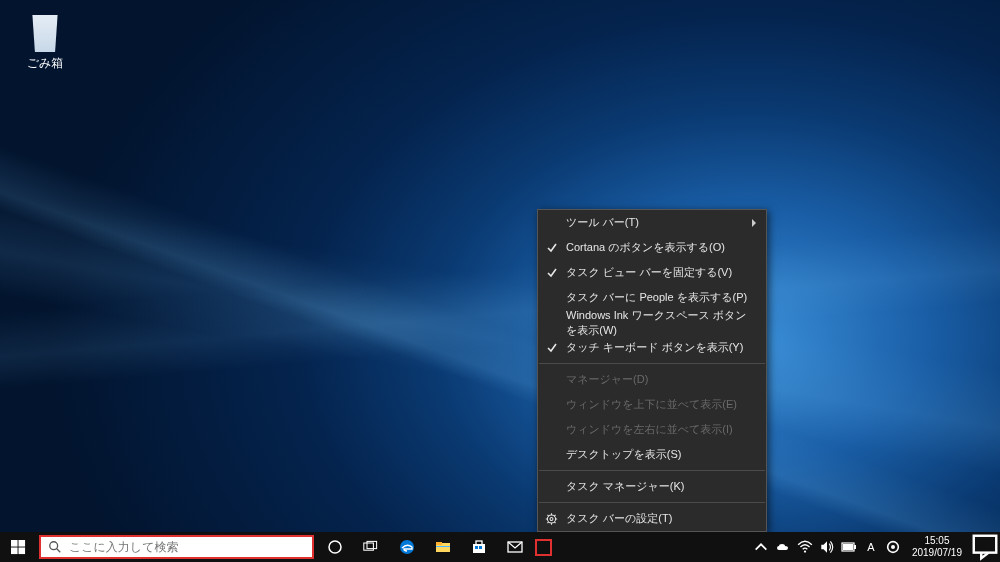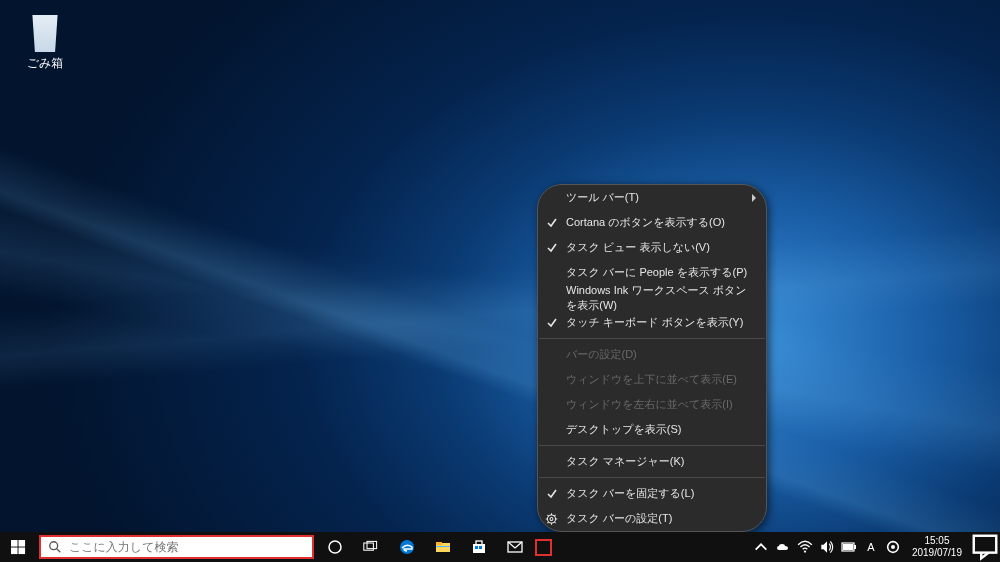--- a/index.html
+++ b/index.html
@@ -75,21 +75,21 @@
 }
 .notif { width: 30px; }
 .ime { width: 22px; font-size: 11px; }
 
 
 .ctx {
   position: absolute; background: #2b2b2b; color: #e6e6e6;
   font-size: 11px; box-shadow: 2px 2px 8px rgba(0,0,0,.6);
   border: 1px solid #555;
 }
-.ctx-main { left: 537px; bottom: 30px; width: 230px; border-radius: 25px; }
+.ctx-main { left: 537px; bottom: 30px; width: 230px; }
 .ctx-sub  { left: 770px; top: 218px; width: 140px; }
 
 .ctx-item {
   height: 25px; display: flex; align-items: center;
   padding: 0 18px 0 28px; position: relative; cursor: default;
 }
 .ctx-item.has-sub::after {
   content: ""; position: absolute; right: 10px; top: 50%;
   width: 0; height: 0; border-left: 4px solid #ccc;
   border-top: 4px solid transparent; border-bottom: 4px solid transparent;
@@ -127,58 +127,52 @@
       <div class="ctx-item">
         <svg class="check" viewBox="0 0 12 12">
           <path d="M2 6 L5 9 L10 2" fill="none" stroke="#e6e6e6" stroke-width="1.6"></path>
         </svg>
         <span>Cortana のボタンを表示する(O)</span>
       </div>
       <div class="ctx-item">
         <svg class="check" viewBox="0 0 12 12">
           <path d="M2 6 L5 9 L10 2" fill="none" stroke="#e6e6e6" stroke-width="1.6"></path>
         </svg>
-        <span>タスク ビュー 表示しない(V)</span>
+        <span>タスク ビュー バーを固定する(V)</span>
       </div>
       <div class="ctx-item">
         <span>タスク バーに People を表示する(P)</span>
       </div>
       <div class="ctx-item">
         <span>Windows Ink ワークスペース ボタンを表示(W)</span>
       </div>
       <div class="ctx-item">
         <svg class="check" viewBox="0 0 12 12">
           <path d="M2 6 L5 9 L10 2" fill="none" stroke="#e6e6e6" stroke-width="1.6"></path>
         </svg>
         <span>タッチ キーボード ボタンを表示(Y)</span>
       </div>
       <div class="ctx-sep"></div>
       <div class="ctx-item disabled">
-        <span>バーの設定(D)</span>
+        <span>マネージャー(D)</span>
       </div>
       <div class="ctx-item disabled">
         <span>ウィンドウを上下に並べて表示(E)</span>
       </div>
       <div class="ctx-item disabled">
         <span>ウィンドウを左右に並べて表示(I)</span>
       </div>
       <div class="ctx-item">
         <span>デスクトップを表示(S)</span>
       </div>
       <div class="ctx-sep"></div>
       <div class="ctx-item">
         <span>タスク マネージャー(K)</span>
       </div>
       <div class="ctx-sep"></div>
-      <div class="ctx-item">
-        <svg class="check" viewBox="0 0 12 12">
-          <path d="M2 6 L5 9 L10 2" fill="none" stroke="#e6e6e6" stroke-width="1.6"></path>
-        </svg>
-        <span>タスク バーを固定する(L)</span>
-      </div>
       <div class="ctx-item">
         <svg class="gear" width="13" height="13" viewBox="0 0 16 16">
           <circle cx="8" cy="8" r="5" fill="none" stroke="#e6e6e6" stroke-width="1.3"></circle>
           <circle cx="8" cy="8" r="1.8" fill="none" stroke="#e6e6e6" stroke-width="1.3"></circle>
           <g stroke="#e6e6e6" stroke-width="1.3">
             <line x1="8" y1="1" x2="8" y2="3"></line>
             <line x1="8" y1="13" x2="8" y2="15"></line>
             <line x1="1" y1="8" x2="3" y2="8"></line>
             <line x1="13" y1="8" x2="15" y2="8"></line>
             <line x1="3" y1="3" x2="4.5" y2="4.5"></line>

